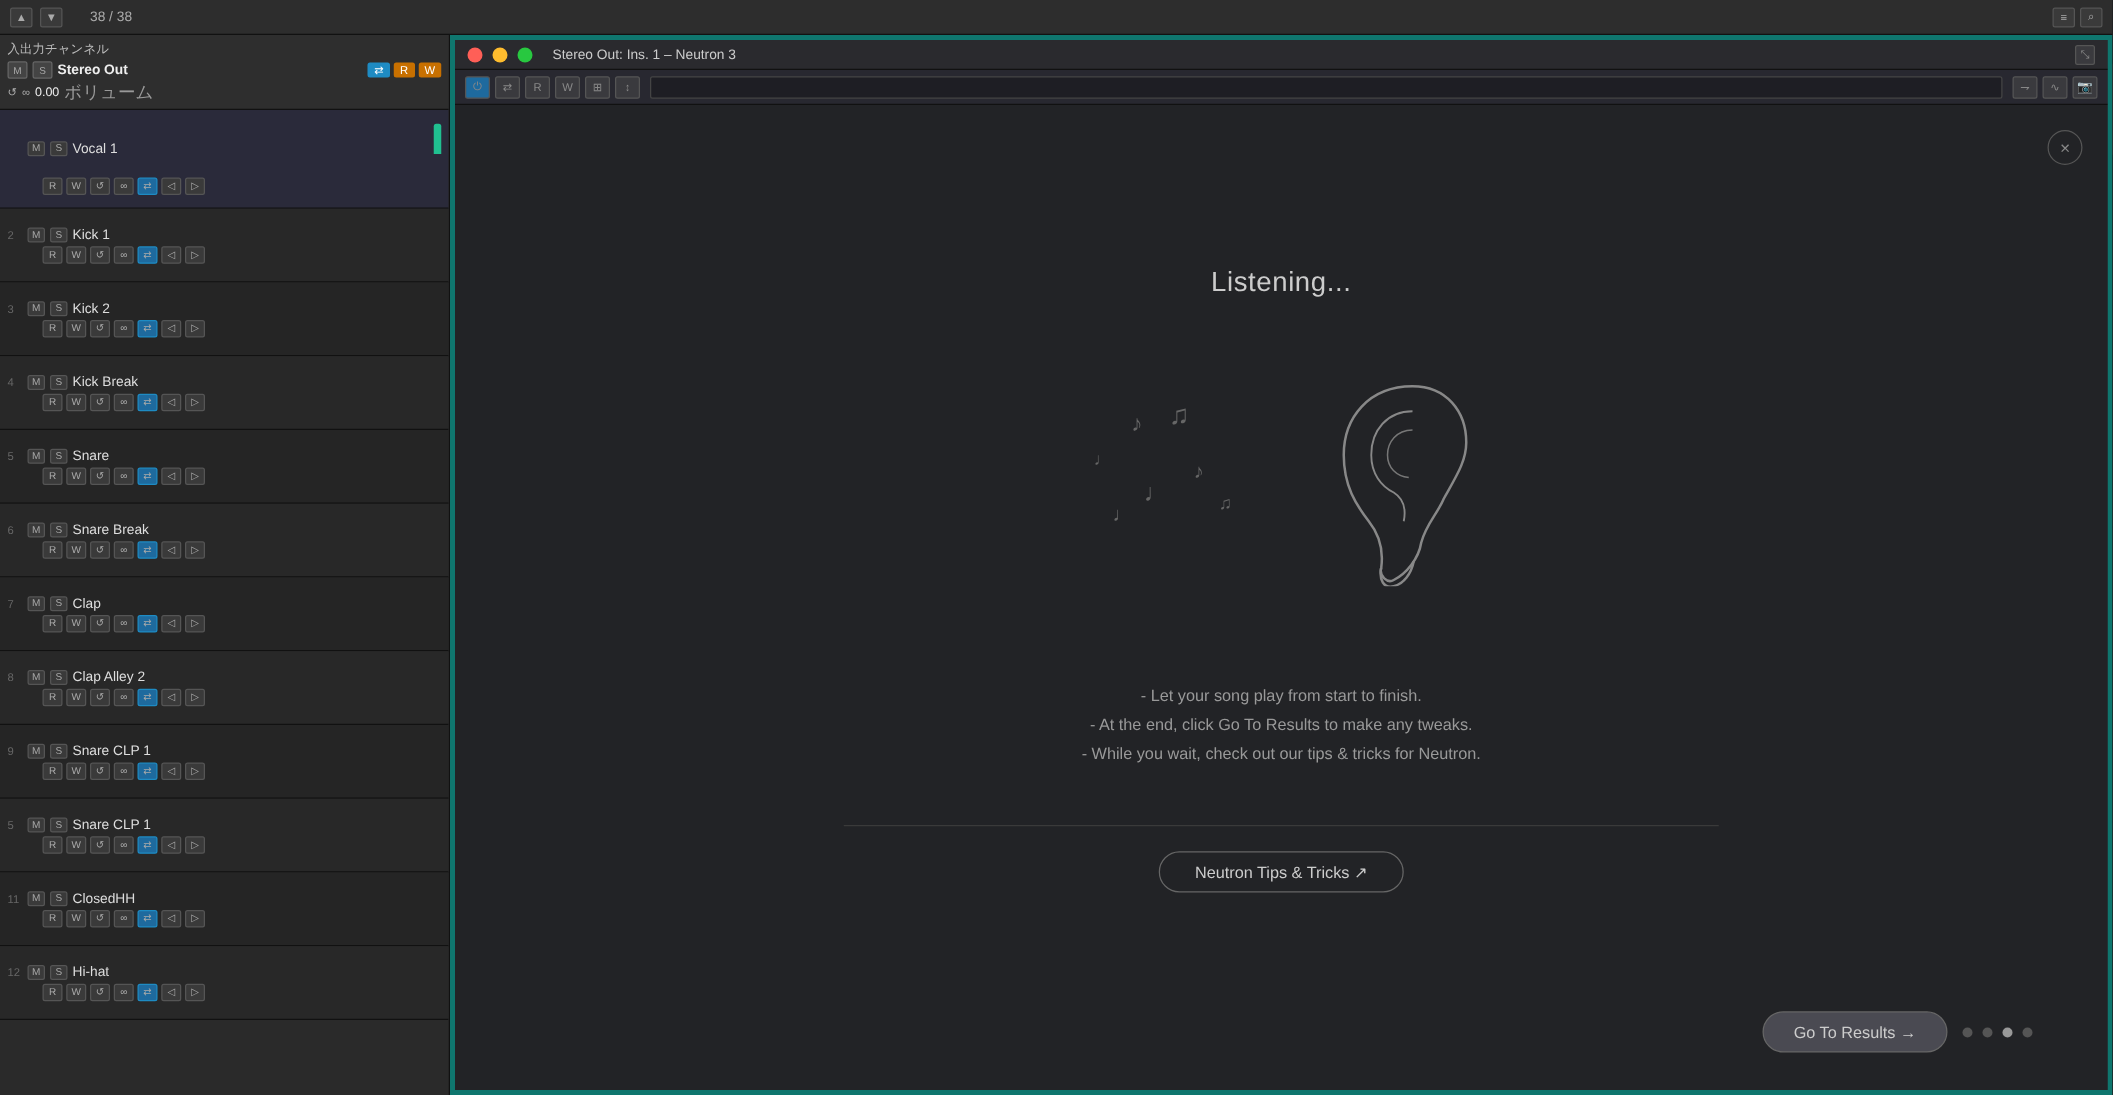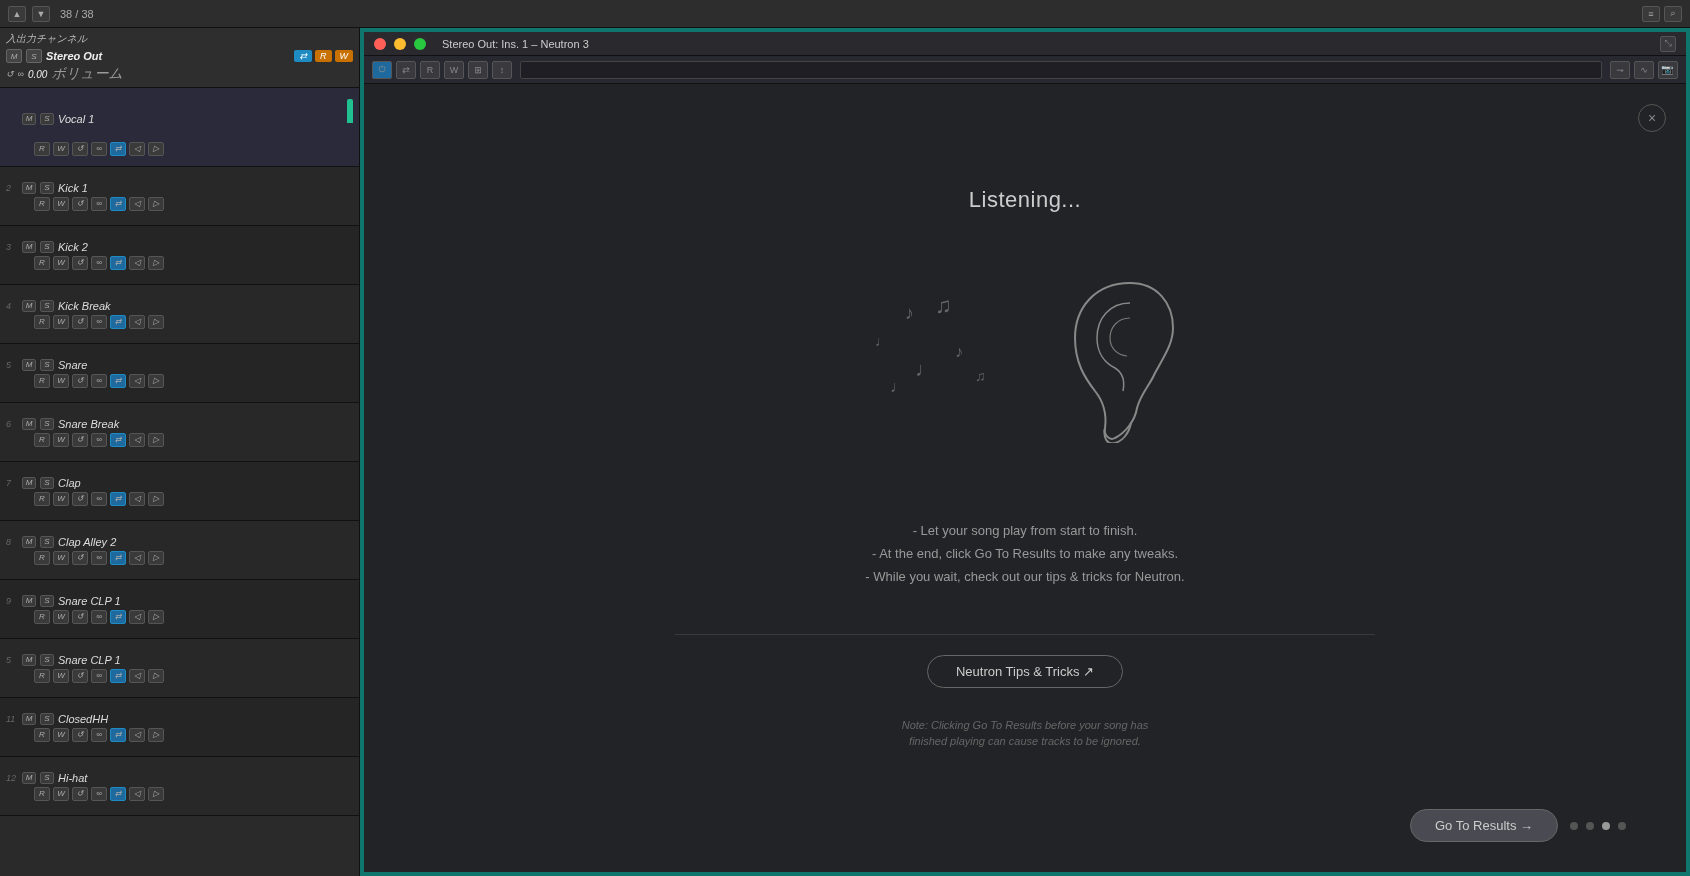--- a/index.html
+++ b/index.html
@@ -25,41 +25,40 @@
     }
     .top-bar-btn {
       width: 18px; height: 16px;
       background: #3a3a3a;
       border: 1px solid #555;
       border-radius: 2px;
       display: flex; align-items: center; justify-content: center;
       cursor: pointer; color: #aaa; font-size: 9px;
     }
     .top-bar-counter {
-      color: #aaa; font-size: 11px; margin-left: 4px; text-align: center;
+      color: #aaa; font-size: 11px; margin-left: 16px; text-align: center;
     }
     .top-bar-icons {
       display: flex; gap: 4px; margin-left: auto;
     }
 
     
     #main {
       display: flex;
       height: calc(876px - 28px);
     }
 
     
     #left-panel {
       width: 360px;
       background: #2a2a2a;
       border-right: 1px solid #111;
       display: flex;
       flex-direction: column;
       overflow: hidden;
-      font-style: italic;
     }
 
     
     #io-channel {
       background: #2e2e2e;
       border-bottom: 1px solid #111;
       padding: 4px 6px;
     }
     .io-label {
       color: #bbb;
@@ -876,21 +875,20 @@
         <div class="instructions">
           <div class="instruction-line">- Let your song play from start to finish.</div>
           <div class="instruction-line">- At the end, click Go To Results to make any tweaks.</div>
           <div class="instruction-line">- While you wait, check out our tips &amp; tricks for Neutron.</div>
         </div>
 
         <div class="separator-line"></div>
 
         <button class="tips-btn">Neutron Tips &amp; Tricks ↗</button>
 
-        <div class="note-text">Note: Clicking Go To Results before your song has finished playing can cause tracks to be ignored.</div>
 
         <div class="bottom-area">
           <button class="go-to-results-btn">Go To Results →</button>
           <div class="pagination-dots">
             <div class="dot"></div>
             <div class="dot"></div>
             <div class="dot active"></div>
             <div class="dot"></div>
           </div>
         </div>

